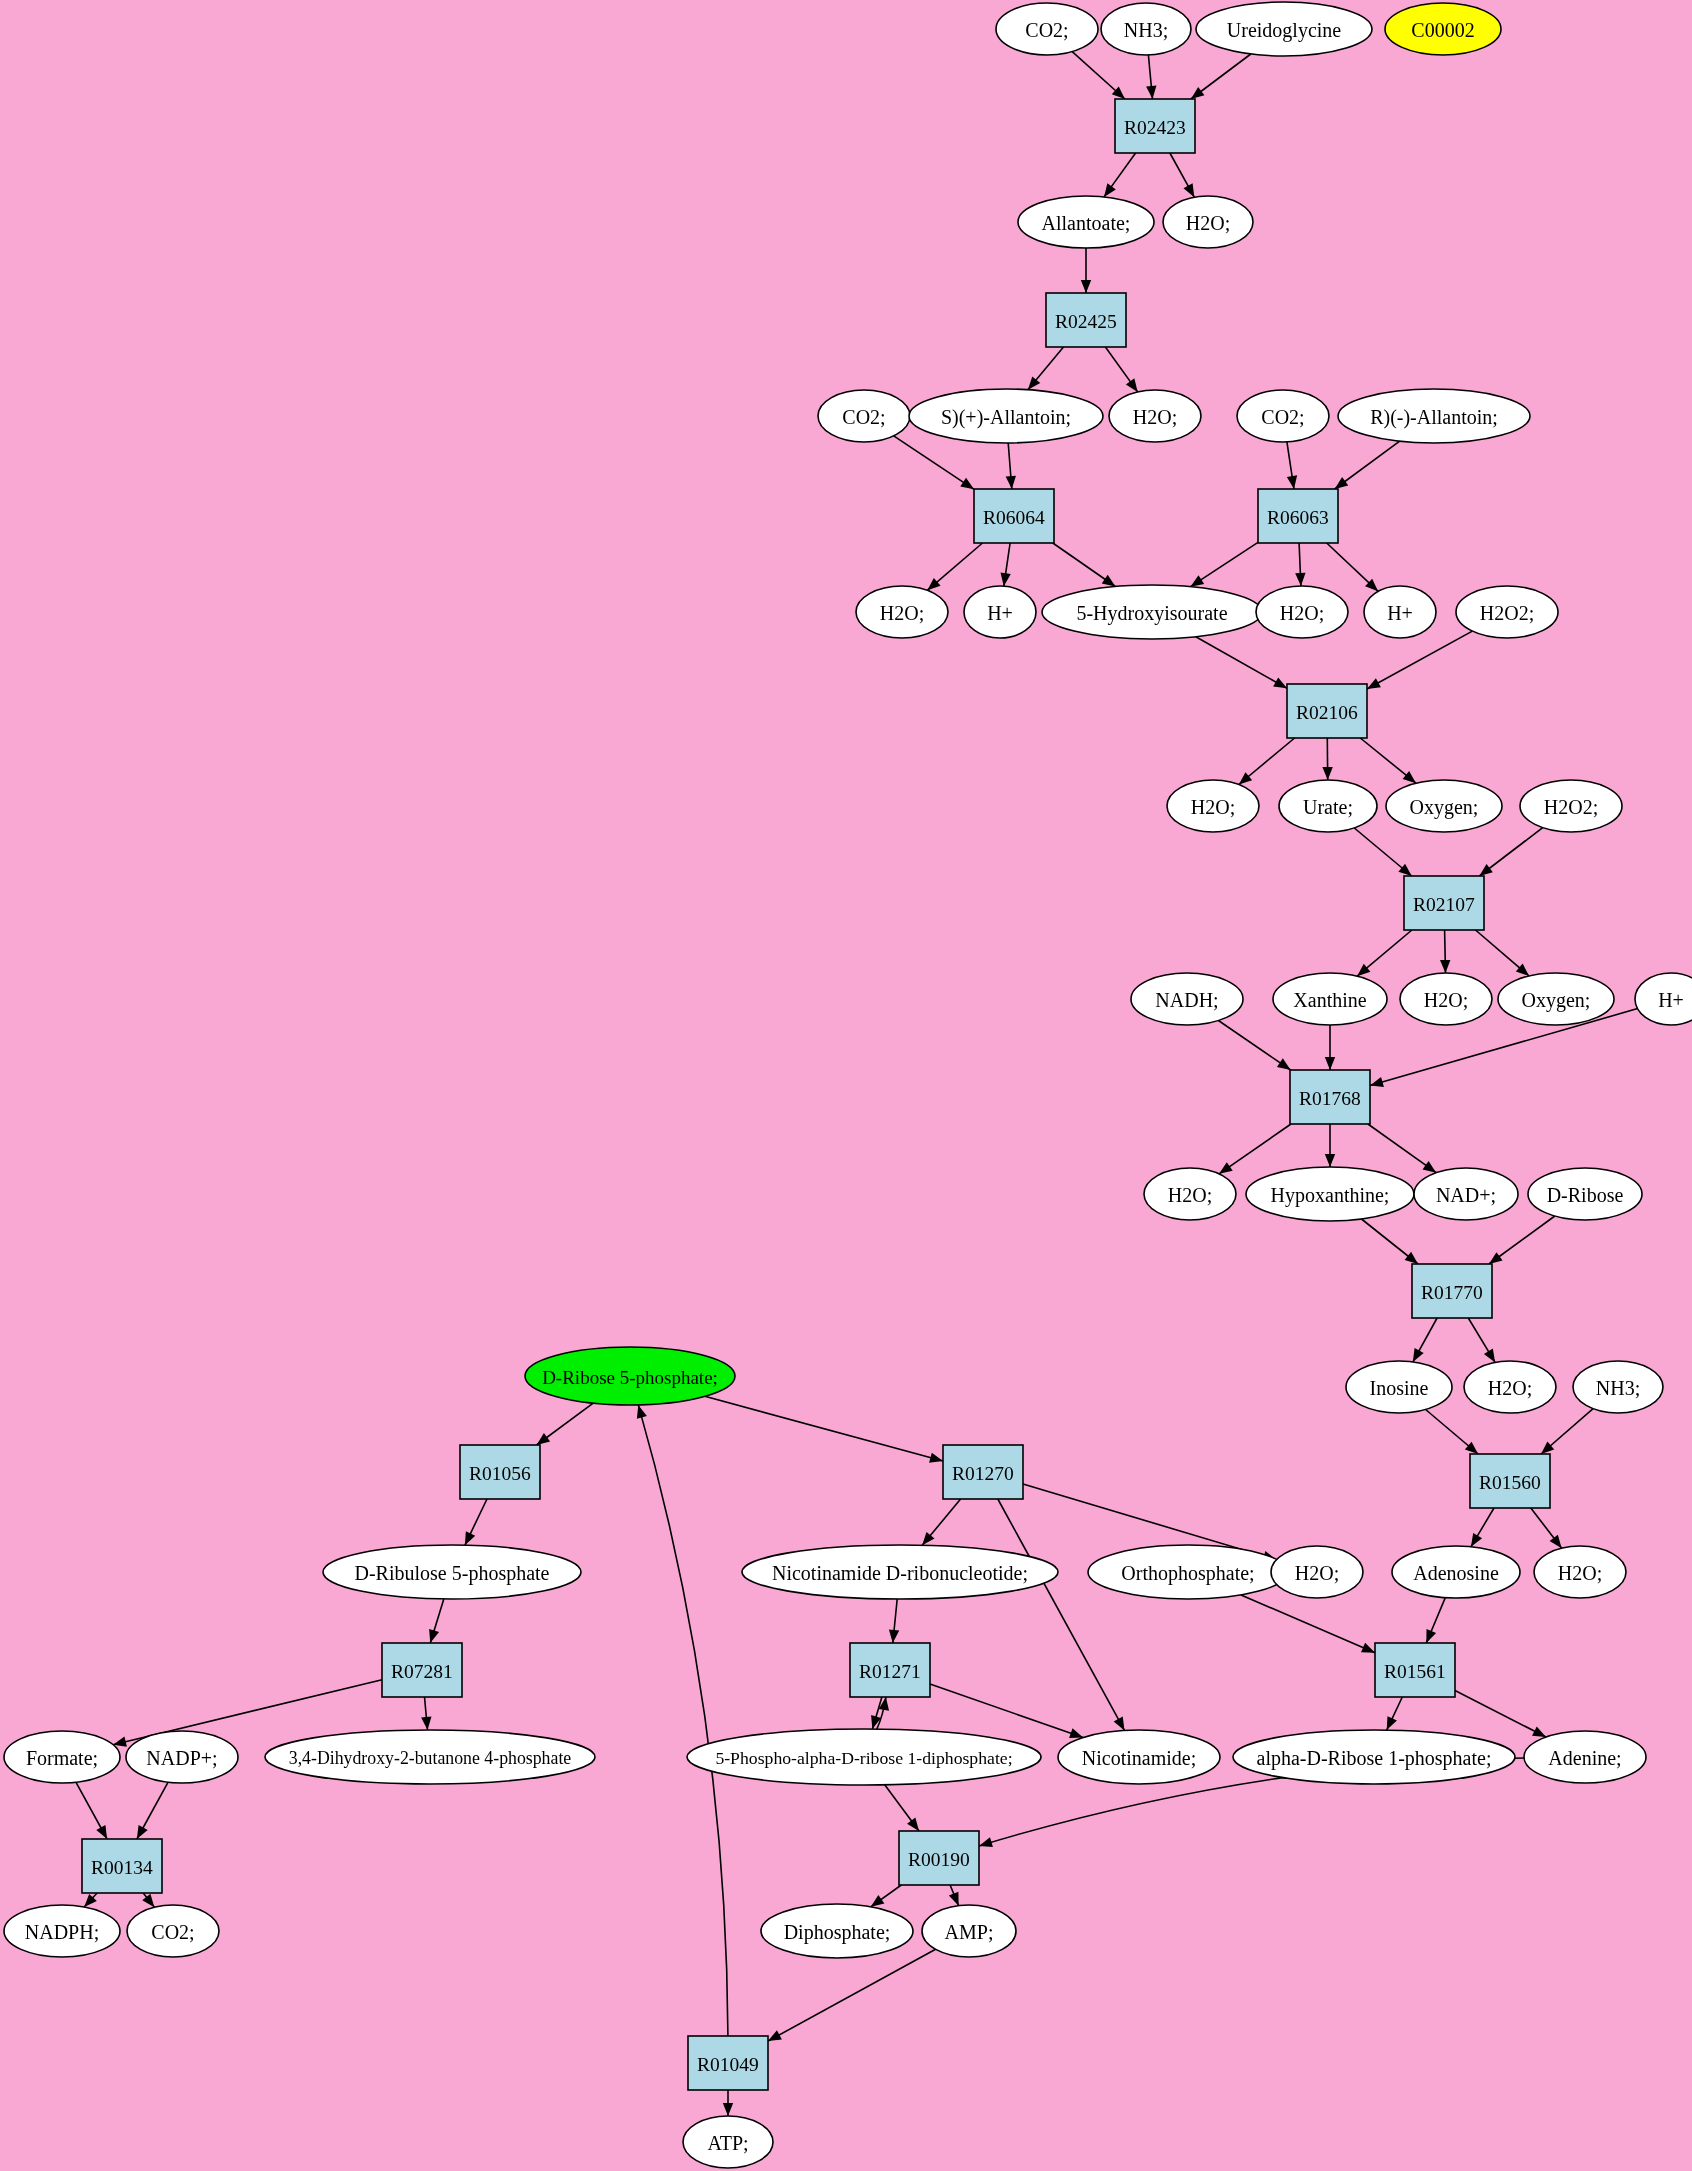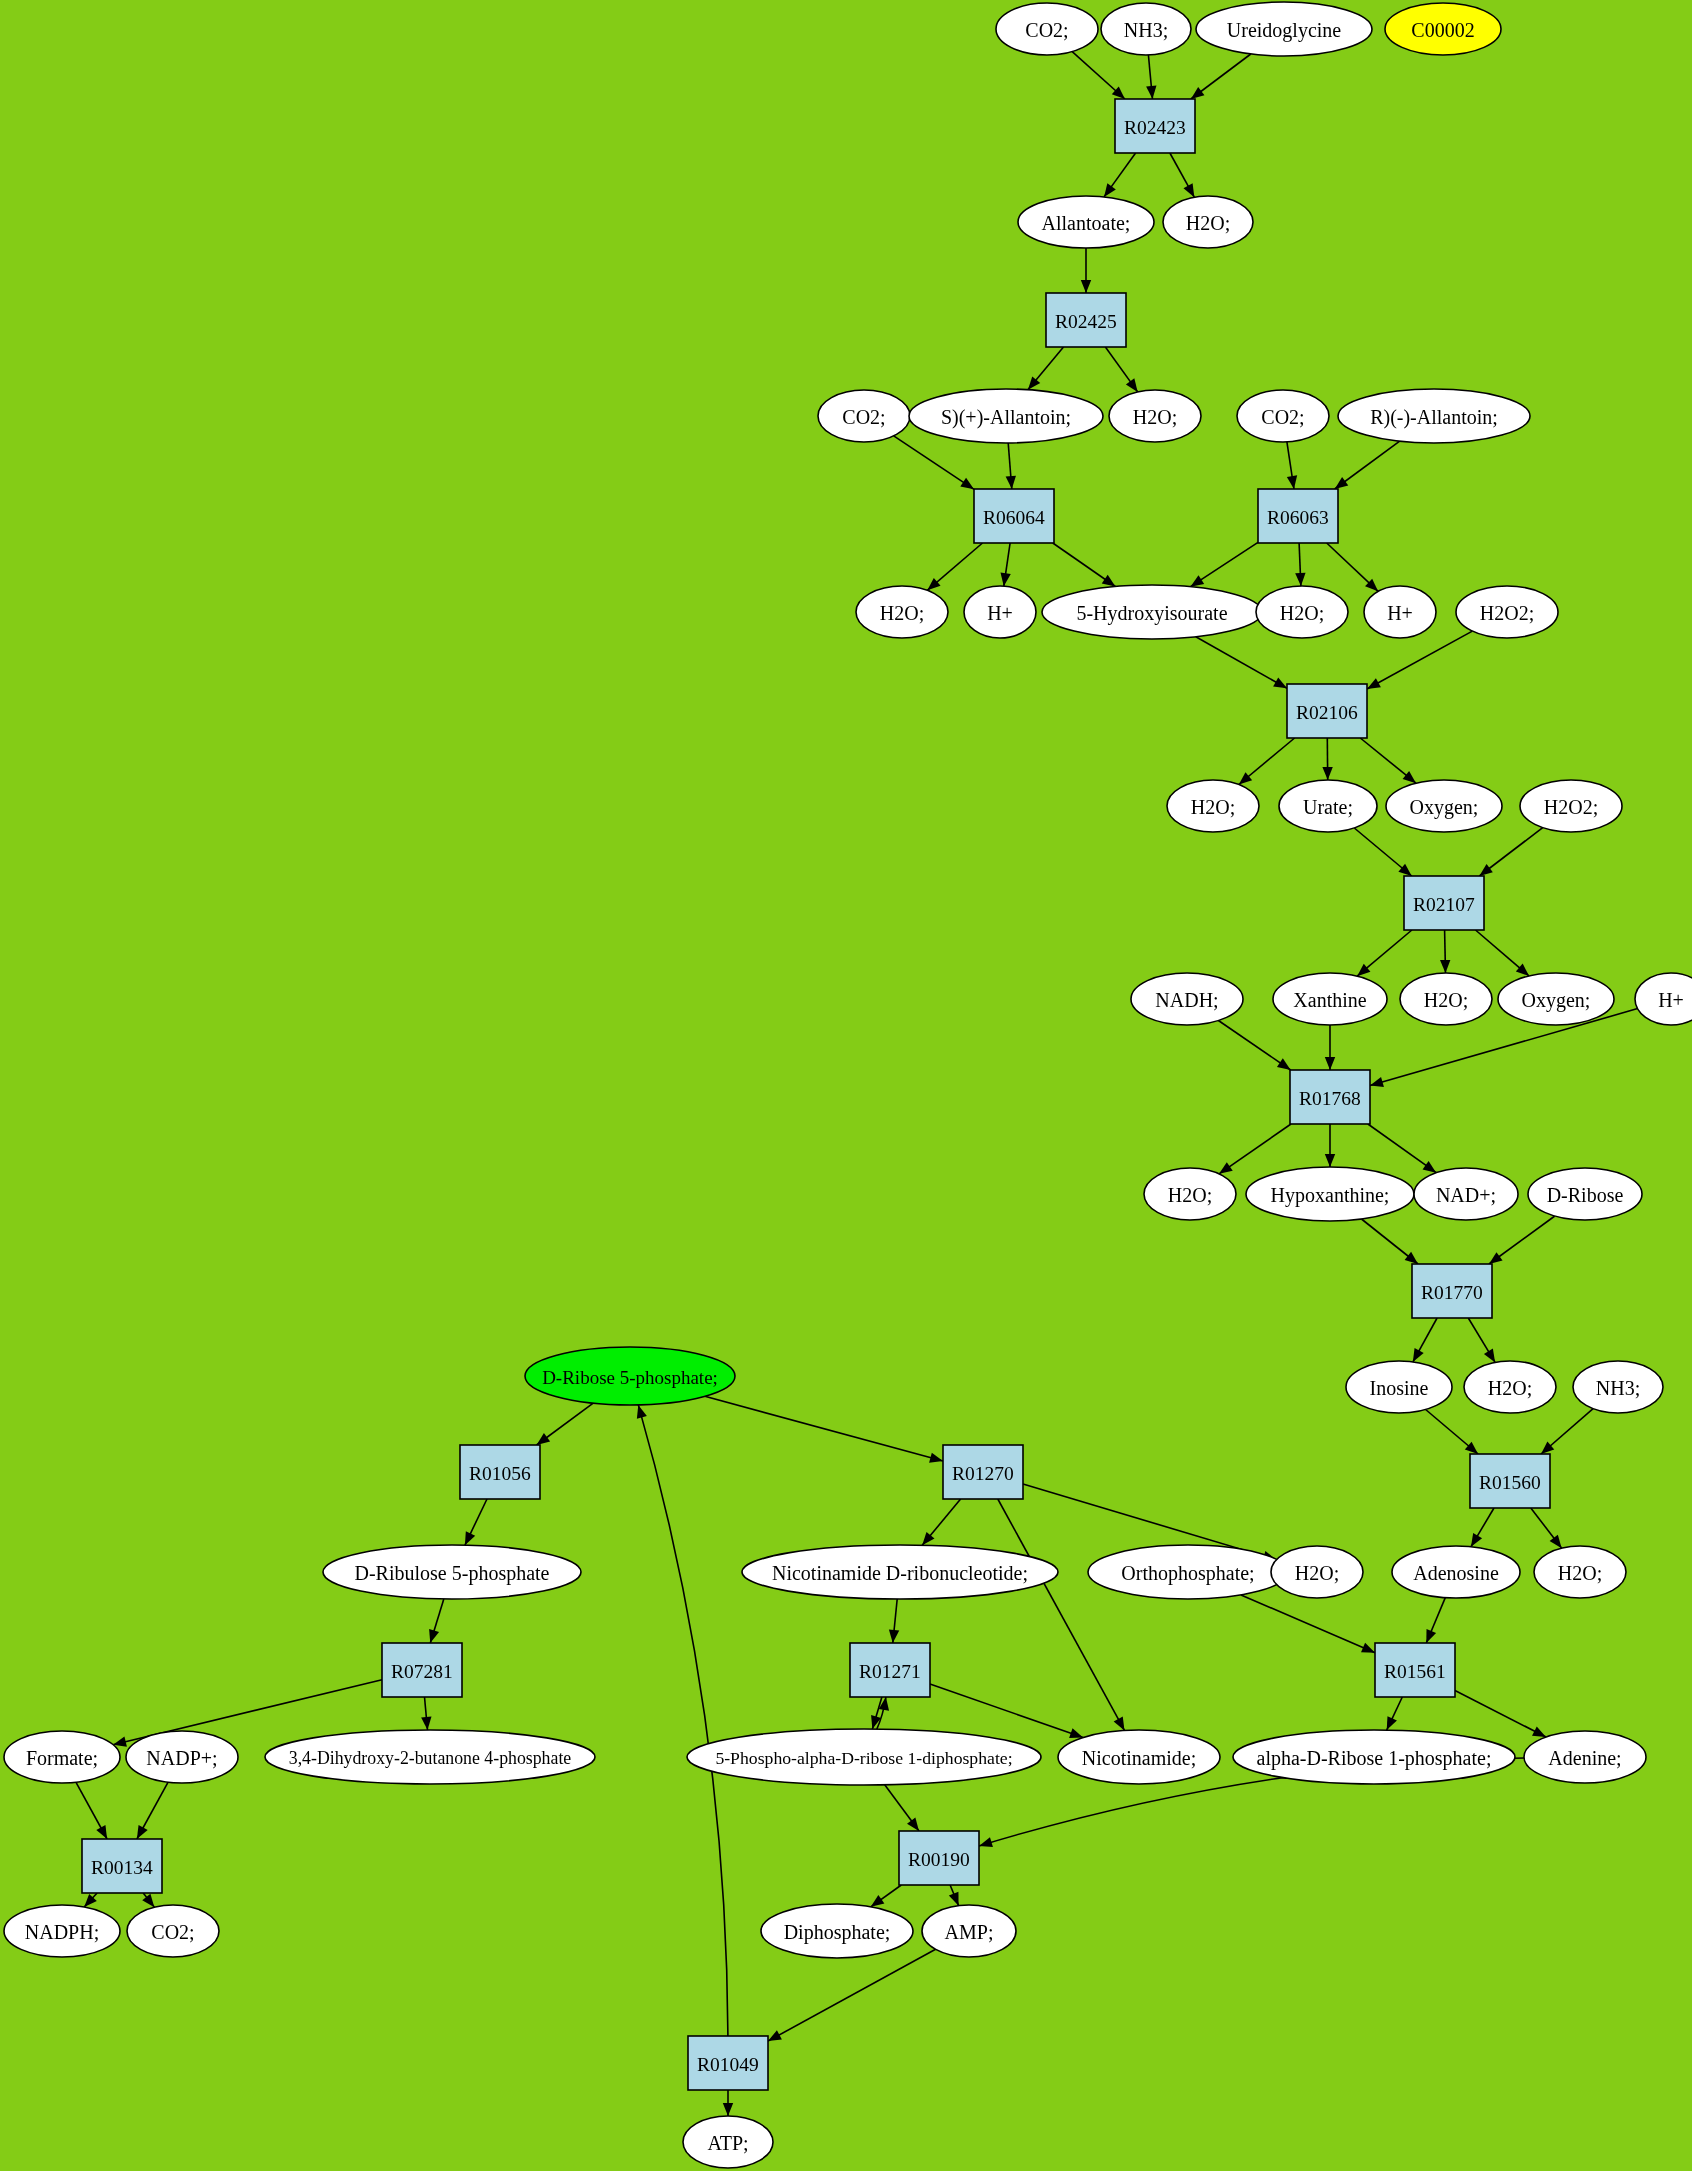--- a/index.html
+++ b/index.html
@@ -8,21 +8,21 @@
     padding: 0;
     background: #ffffff;
   }
   body {
     font-family: "Liberation Serif", "DejaVu Serif", serif;
   }
   #graph-root {
     position: relative;
     width: 1692px;
     height: 2171px;
-    background: #84cc16;
+    background: #f9a8d4;
     overflow: hidden;
   }
   svg#pathway-svg {
     position: absolute;
     left: 0;
     top: 0;
     width: 1692px;
     height: 2171px;
     display: block;
   }

